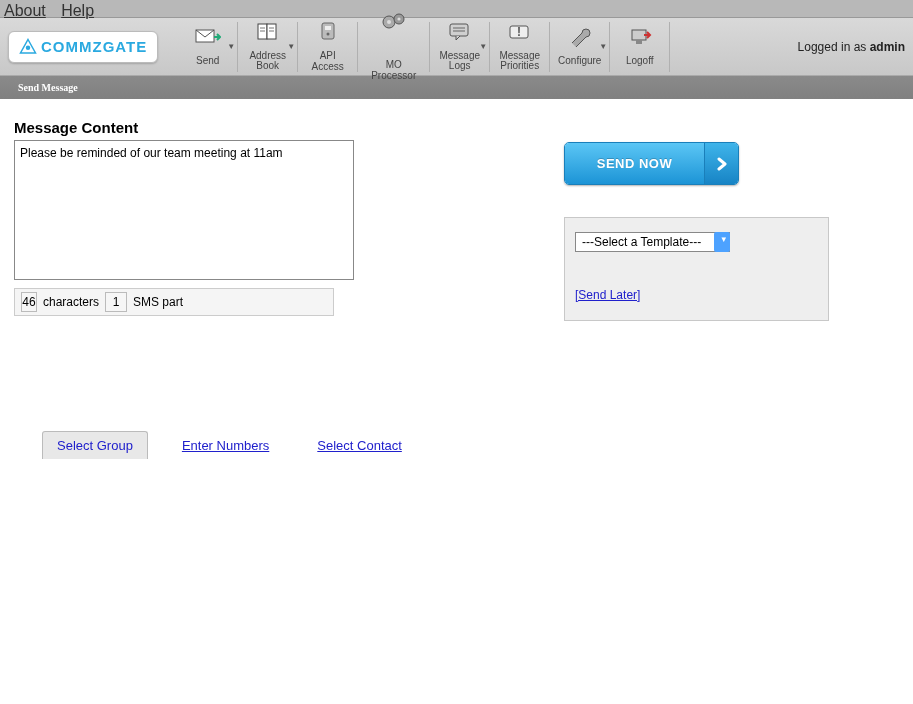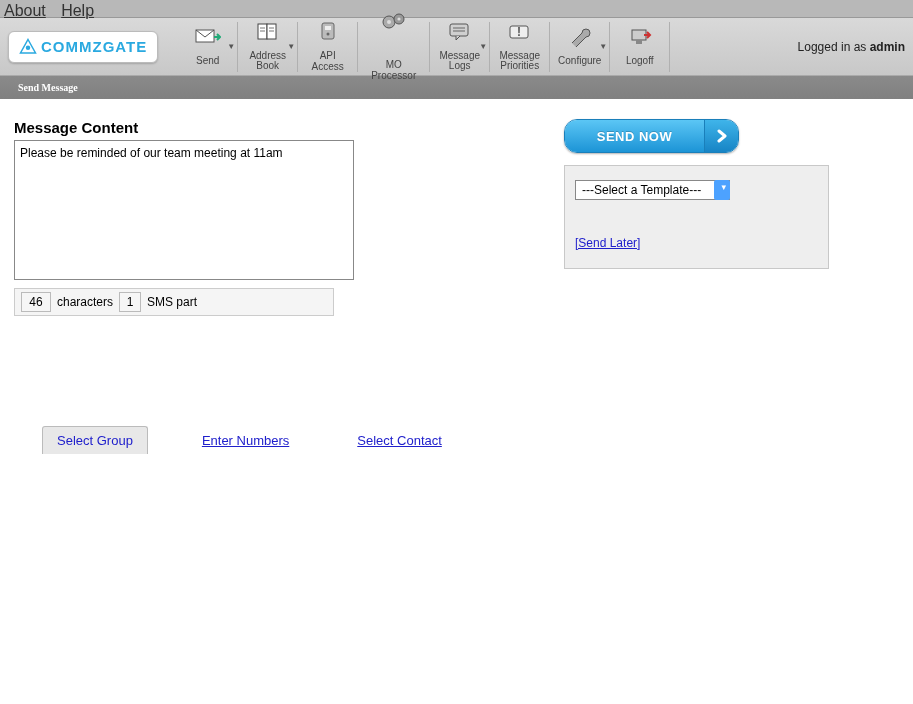--- a/index.html
+++ b/index.html
@@ -16,35 +16,35 @@
   .tool .ticon { width:28px; height:22px; display:flex; align-items:center; justify-content:center; }
   .tool .caret { position:absolute; right:2px; top:20px; font-size:8px; color:#555; }
   .tool-label { line-height:1.05; text-align:center;margin-top:8px; }
   .user { margin-left:auto; font-size:12px; color:#222;}
   .titlebar { background: linear-gradient(#8a8a8a,#808080); color:#fff; font-size:10px; font-weight:bold; padding:6px 18px;font-family:Liberation Serif, serif; }
   .content { padding: 20px 14px 10px 14px; display:flex; gap:30px; }
   .left { flex:0 0 520px; }
   .section-title { font-size:15px; font-weight:bold; margin-bottom:4px; }
   .msgbox { width:340px; height:140px; border:1px solid #888; padding:5px; font-size:12px; resize:none; font-family:Arial; }
   .counter { margin-top:5px; display:flex; align-items:center; gap:6px; }
-  .countbox { border:1px solid #bbb; background:#f6f6f6; width:30px; text-align:center; padding:2px 0; font-size:12px;}
+  .countbox { border:1px solid #bbb; background:#f6f6f6; width:16px; text-align:center; padding:2px 0; font-size:12px;}
   .countwrap { border:1px solid #ccc; background:#f5f5f5; padding:3px 6px; display:flex; align-items:center; gap:6px; width:320px;}
   .right { flex:0 0 300px; }
-  .sendnow { display:flex; width:175px; height:34px; border-radius:13px; overflow:hidden; box-shadow:0 1px 2px rgba(0,0,0,0.3); cursor:pointer; border:1px solid #1a7fba;}
+  .sendnow { display:flex; width:175px; height:43px; border-radius:5px; overflow:hidden; box-shadow:0 1px 2px rgba(0,0,0,0.3); cursor:pointer; border:1px solid #1a7fba;margin-top:23px;}
   .sendnow-main { flex:1; background:linear-gradient(#5bc6f5,#1c94d6); color:#fff; font-weight:bold; font-size:13px; display:flex; align-items:center; justify-content:center; letter-spacing:0.5px; text-shadow:0 -1px 0 rgba(0,0,0,0.2);}
   .sendnow-arrow { width:34px; background:linear-gradient(#3fb4ea,#1784c5); display:flex; align-items:center; justify-content:center; border-left:1px solid #1a7fba;}
-  .template-panel { margin-top:12px; border:1px solid #c8c8c8; background:#eee; width:265px; padding:14px 10px 18px 10px; }
+  .template-panel { margin-top:32px; border:1px solid #c8c8c8; background:#eee; width:265px; padding:14px 10px 18px 10px; }
   .template-select { width:155px; font-size:12px; background:#fff; border:1px solid #888; padding:1px 2px; }
   .select-wrap { position:relative; display:inline-block; }
   .select-wrap:after { content:""; position:absolute; right:0; top:0; bottom:0; width:16px; background:#4da2ff; border-radius:2px; pointer-events:none; }
   .select-wrap:before { content:"▾"; position:absolute; right:4px; top:2px; color:#fff; font-size:9px; z-index:2; pointer-events:none; }
   .sendlater { margin-top:36px; }
   .sendlater a { color:#2020cc; font-size:12px; text-decoration:underline; }
   .tabs-area { margin-top:100px; }
-  .tabs { display:flex; gap:40px; align-items:flex-end; padding-left:42px;}
+  .tabs { display:flex; gap:20px; align-items:flex-end; padding-left:42px;}
   .tab { color:#2020cc; font-size:13px; text-decoration:underline; cursor:pointer; padding:6px 14px;}
   .tab.active { color:#2020cc; text-decoration:none; background:#e8e8e8; border:1px solid #bbb; border-bottom:none; border-radius:3px 3px 0 0; }
   .tabbody { background:#d8d8d8; padding:26px 20px 60px 20px; }
   .hint { color:#888; font-size:11px; margin-bottom:4px; }
   .dragrow { display:flex; gap:12px; align-items:center;}
   .sourcelist { width:310px; height:110px; background:#e8f3fb; border:1px solid #8fb8d4; }
   .moveicon { width:16px; height:16px; }
   .destlist { width:310px; height:114px; background:#eaf2fc; border:2px solid #e4893c; }
 </style>
 </head>

